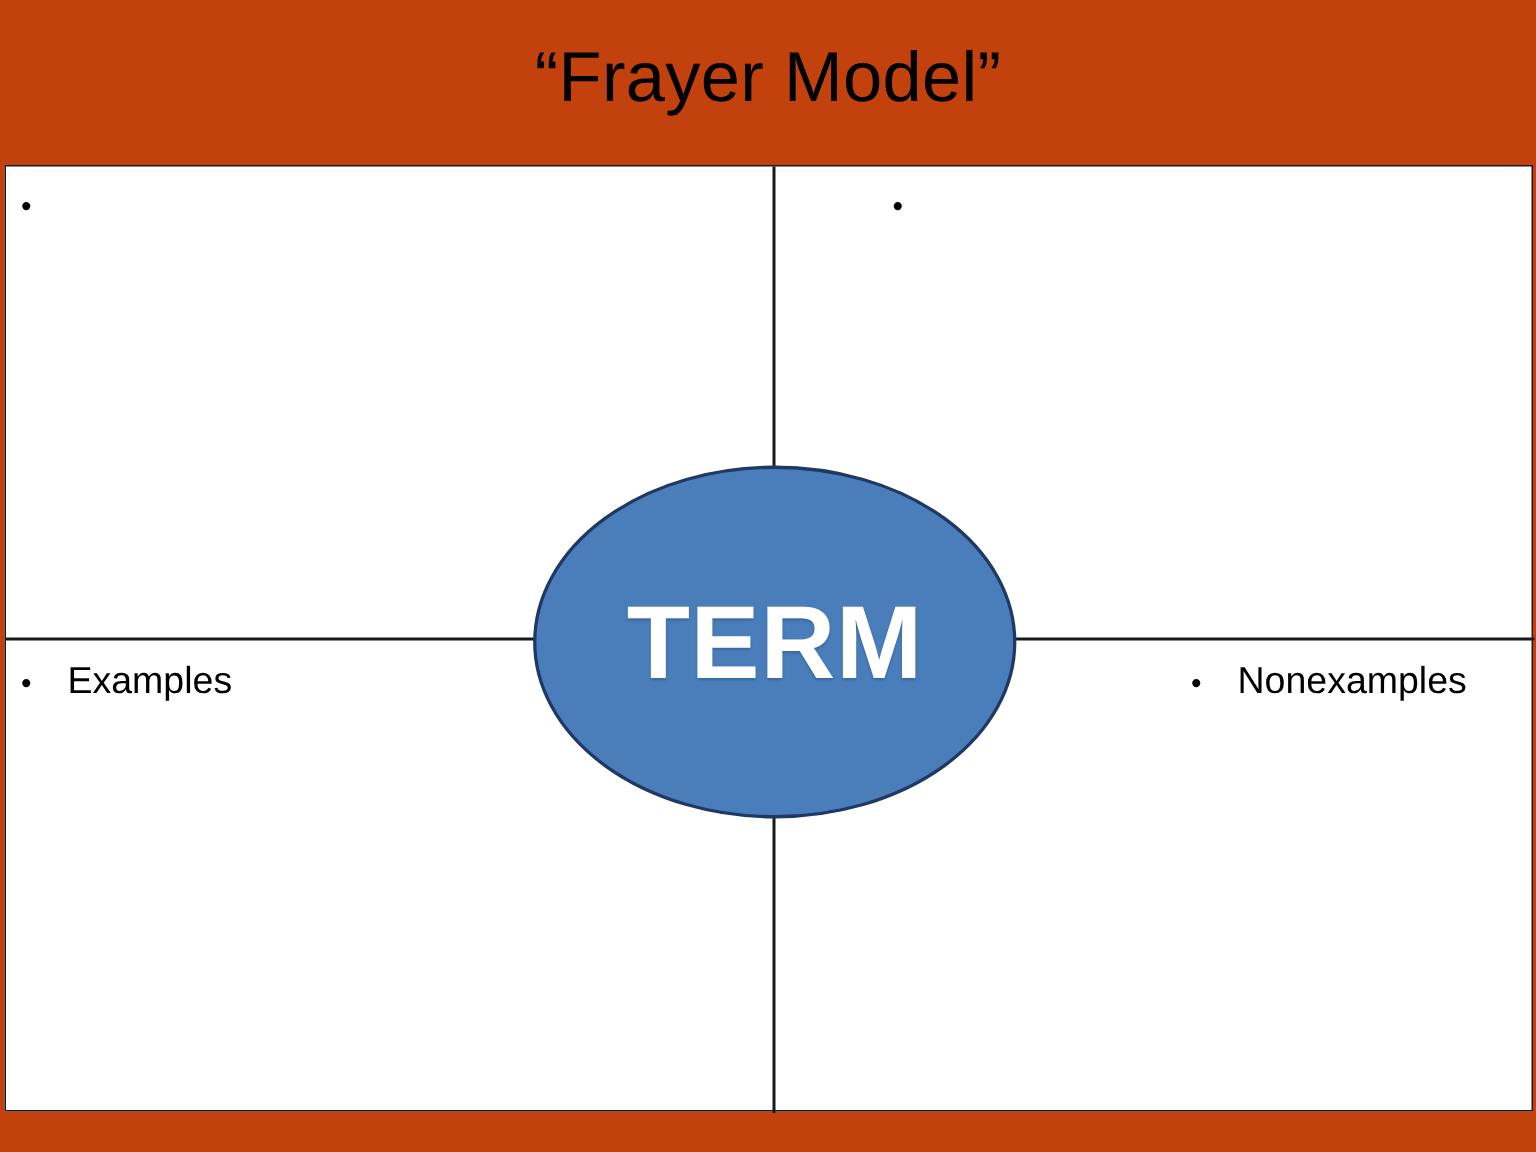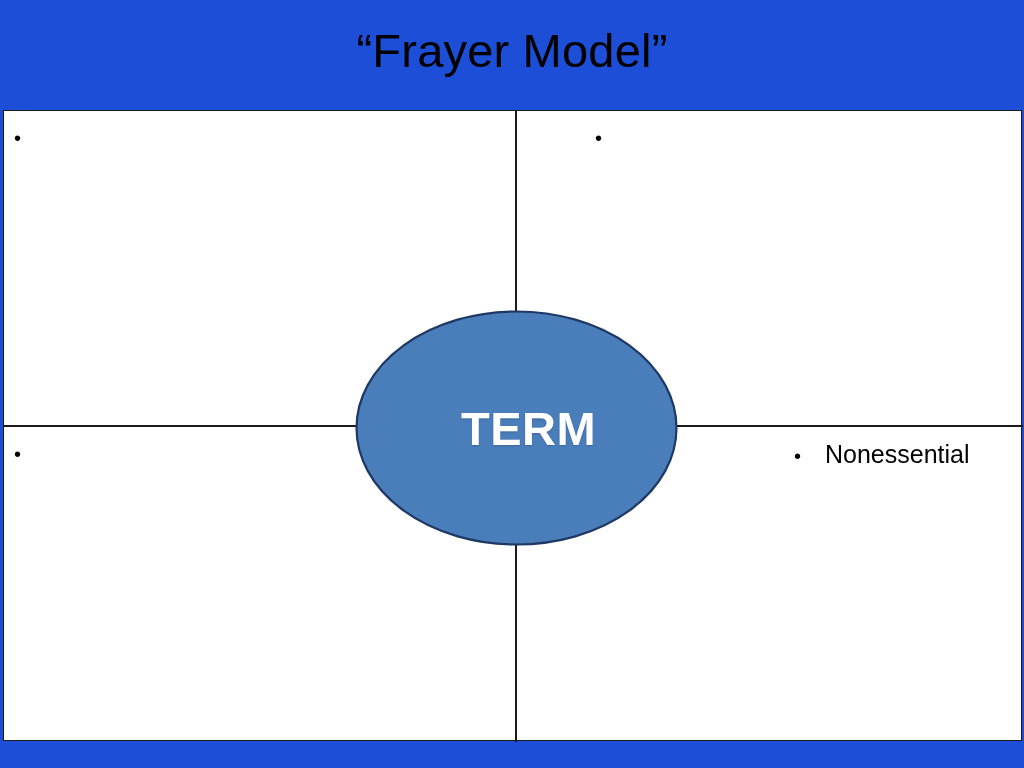--- a/index.html
+++ b/index.html
@@ -13,21 +13,21 @@
     height: 768px;
     overflow: hidden;
     font-family: "Liberation Sans", "DejaVu Sans", sans-serif;
     color: #000000;
   }
 
   #slide {
     position: relative;
     width: 1024px;
     height: 768px;
-    background: #1d4ed8;
+    background: #c2410c;
   }
 
   
   #slide-title {
     position: absolute;
     left: 0;
     top: 22px;
     width: 1024px;
     text-align: center;
     font-size: 47px;
@@ -131,28 +131,28 @@
     width: 323px;
     height: 236px;
   }
   #term-ellipse svg {
     display: block;
     width: 323px;
     height: 236px;
   }
   #term-label {
     position: absolute;
-    left: 12px;
+    left: 0;
     top: 0;
     width: 323px;
     height: 236px;
     display: flex;
     align-items: center;
     justify-content: center;
-    font-size: 47px;
+    font-size: 69px;
     font-weight: 700;
     color: #ffffff;
     letter-spacing: 0.5px;
     text-shadow: 0 1px 2px rgba(20,45,80,0.30);
     white-space: nowrap;
   }
 </style>
 </head>
 <body>
 
@@ -173,27 +173,28 @@
 
     <div class="quadrant" id="quadrant-nonessential">
       <div class="bullet-row">
         <span class="bullet-glyph">•</span>
       </div>
     </div>
 
     <div class="quadrant" id="quadrant-examples">
       <div class="bullet-row">
         <span class="bullet-glyph">•</span>
+        <span class="bullet-label">Examples</span>
       </div>
     </div>
 
     <div class="quadrant" id="quadrant-nonexamples">
       <div class="bullet-row">
         <span class="bullet-glyph">•</span>
-        <span class="bullet-label">Nonessential</span>
+        <span class="bullet-label">Nonexamples</span>
       </div>
     </div>
 
   </div>
 
   <div id="term-ellipse">
     <svg viewBox="0 0 323 236" xmlns="http://www.w3.org/2000/svg">
       <ellipse cx="161.5" cy="118" rx="160" ry="116.5" fill="#4a7ebb" stroke="#1f3864" stroke-width="2.2"></ellipse>
     </svg>
     <div id="term-label">TERM</div>

